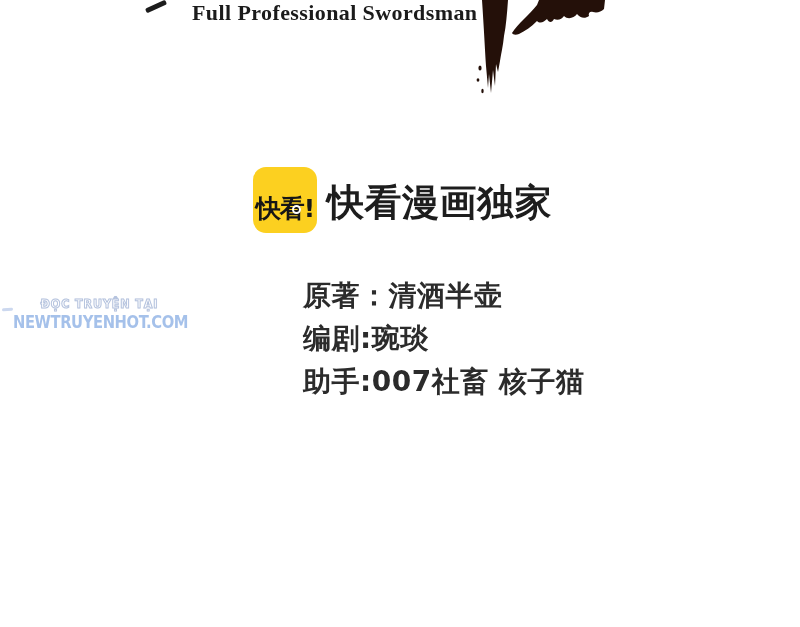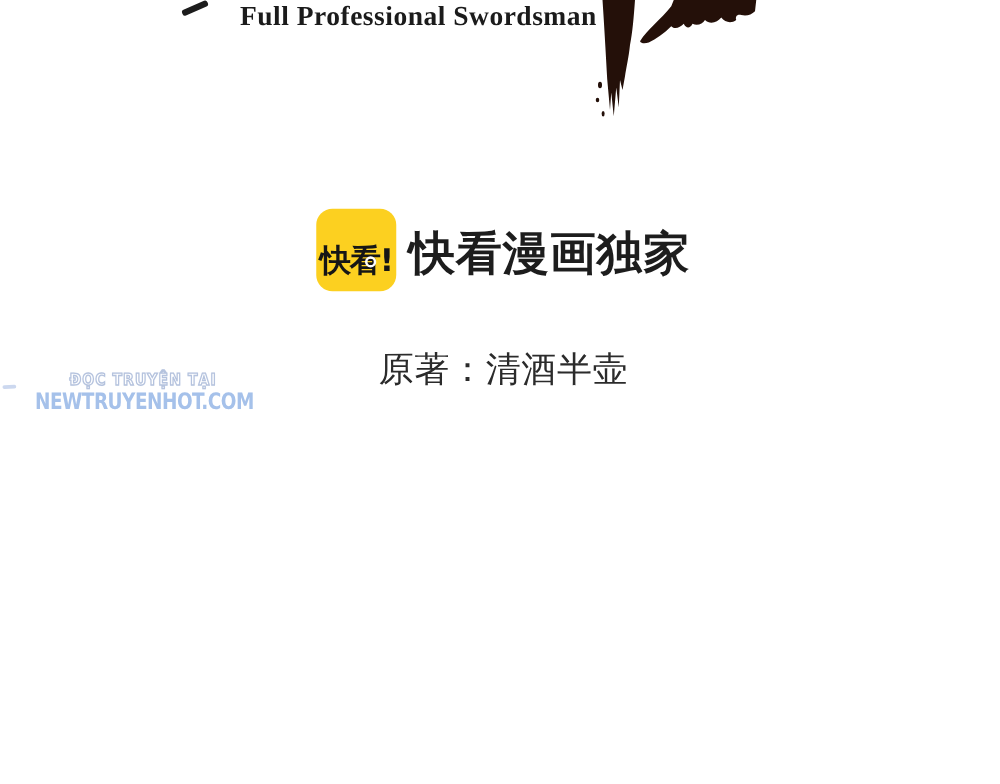--- a/index.html
+++ b/index.html
@@ -72,21 +72,21 @@
     font-weight: 700;
     font-size: 37px;
     letter-spacing: 0.5px;
     color: #1d1d1d;
     white-space: nowrap;
   }
 
   
   .watermark {
     position: absolute;
-    left: 28px; top: 294px;
+    left: 13px; top: 294px;
     width: 172px;
     text-align: center;
     line-height: 1.1;
   }
   .wm-line1 {
     display: inline-block;
     font-weight: 800;
     font-size: 13px;
     letter-spacing: 1px;
     color: #ffffff;
@@ -117,21 +117,21 @@
 
   
   .credits {
     position: absolute;
     left: 303px; top: 274px;
   }
   .credit-line {
     height: 43px;
     line-height: 43px;
     font-size: 28px;
-    font-weight: 400;
+    font-weight: 700;
     color: #2b2b2b;
     white-space: nowrap;
     letter-spacing: 0.5px;
   }
 </style>
 </head>
 <body>
 
 <div class="page">
 
@@ -171,15 +171,17 @@
   <div class="kk-name">快看漫画独家</div>
 
   <div class="wm-dash"></div>
   <div class="watermark">
     <span class="wm-line1">ĐỌC TRUYỆN TẠI</span><br>
     <span class="wm-line2">NEWTRUYENHOT.COM</span>
   </div>
 
   <div class="credits">
     <div class="credit-line">原著：清酒半壶</div>
+    <div class="credit-line">编剧:琬琰</div>
+    <div class="credit-line">助手:007社畜 核子猫</div>
   </div>
 
 </div>
 
 </body></html>

